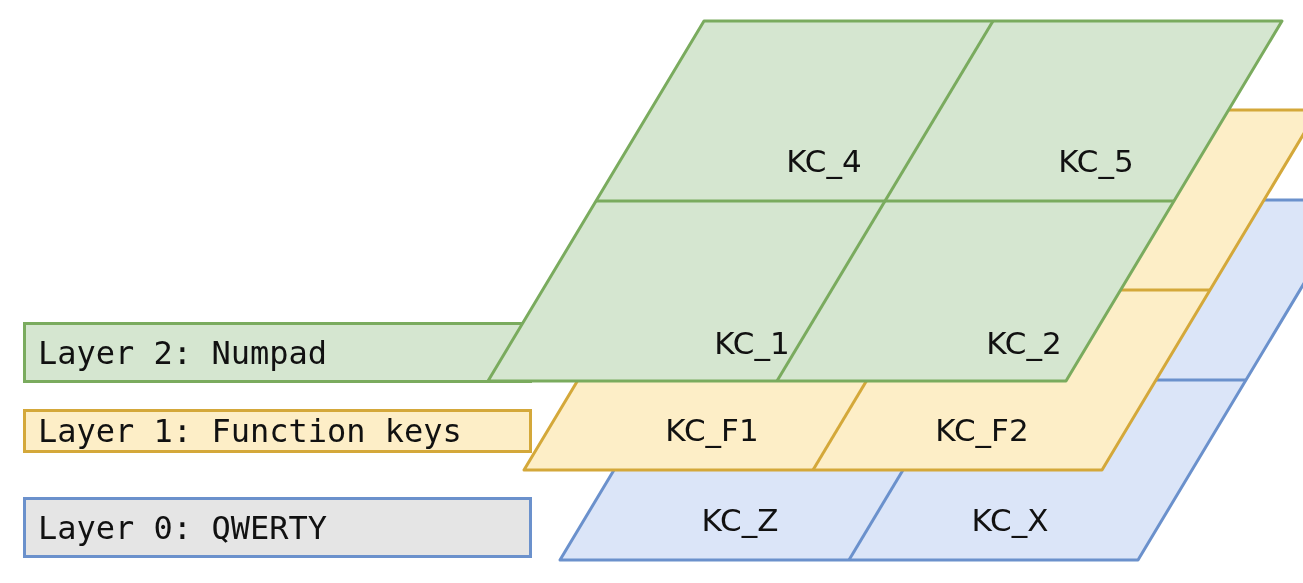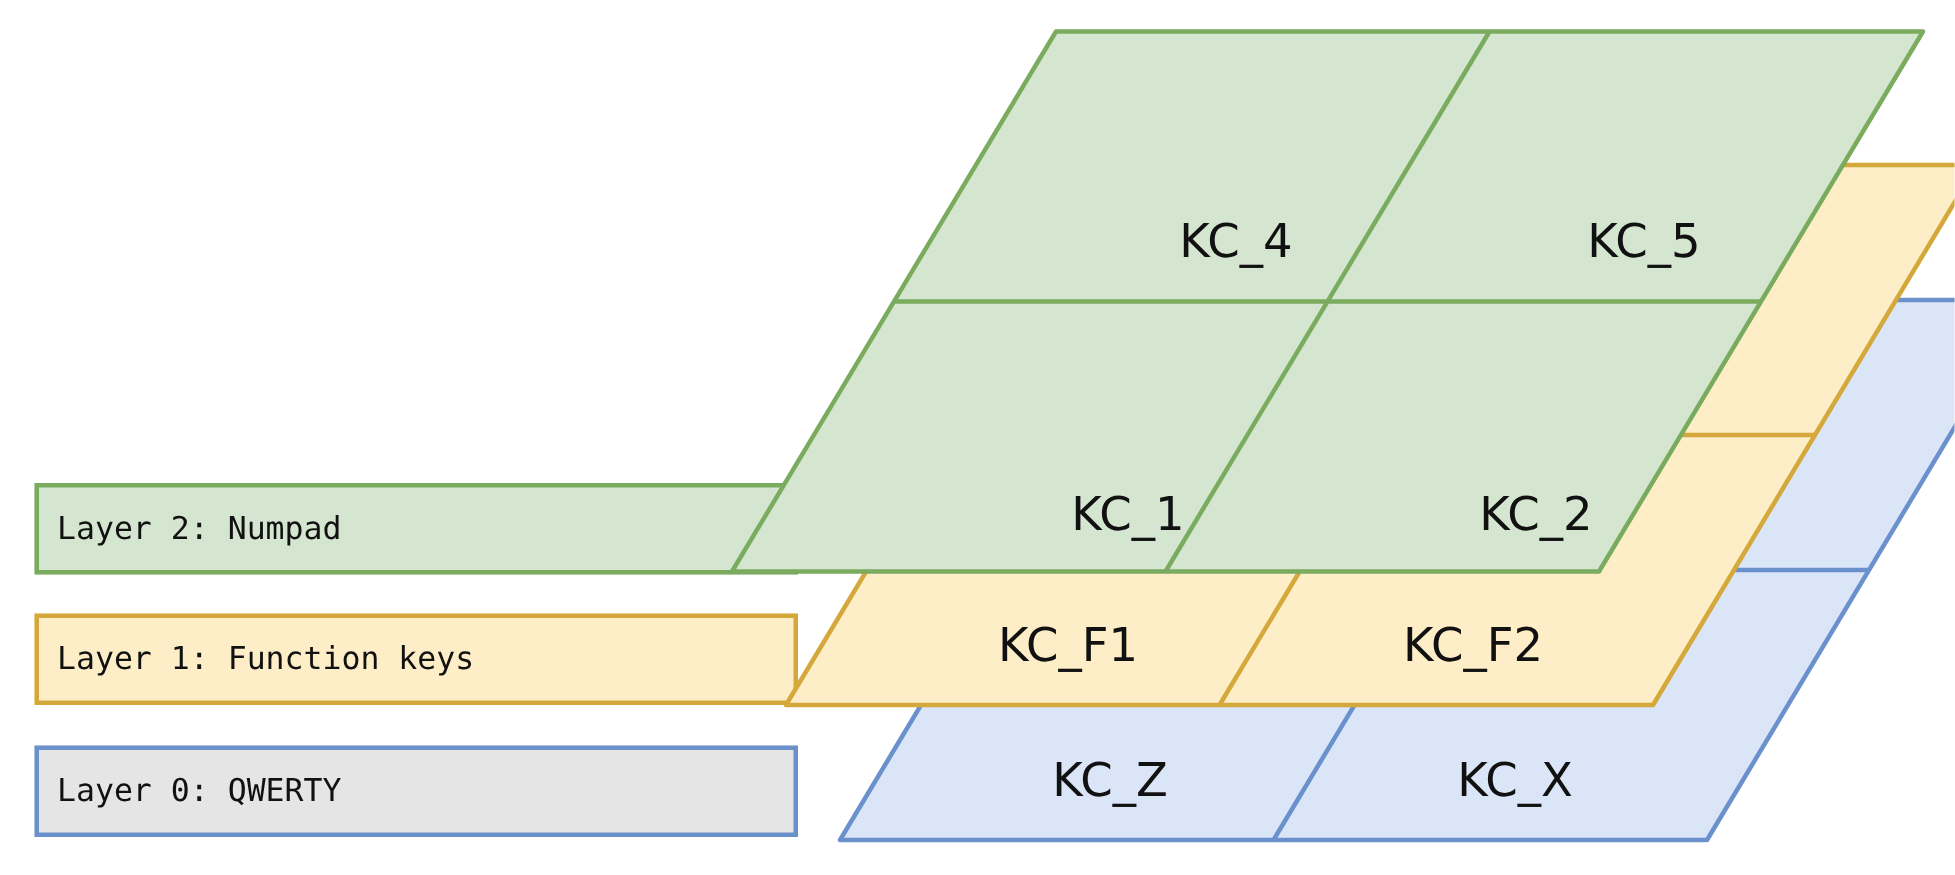--- a/index.html
+++ b/index.html
@@ -29,27 +29,27 @@
     width: 509px;
     box-sizing: border-box;
     border-width: 3px;
     border-style: solid;
     display: flex;
     align-items: center;
     padding-left: 12px;
   }
   .legend-label {
     font-family: "DejaVu Sans Mono", monospace;
-    font-size: 21px;
+    font-size: 32px;
     line-height: 1;
     color: #111111;
     white-space: pre;
   }
   #legend-layer-2 { top: 322px; height: 61px; }
-  #legend-layer-1 { top: 409px; height: 61px; }
+  #legend-layer-1 { top: 409px; height: 44px; }
   #legend-layer-0 { top: 497px; height: 61px; }
 
   
   #stack {
     position: absolute;
     left: 0;
     top: 0;
     width: 1303px;
     height: 583px;
   }

